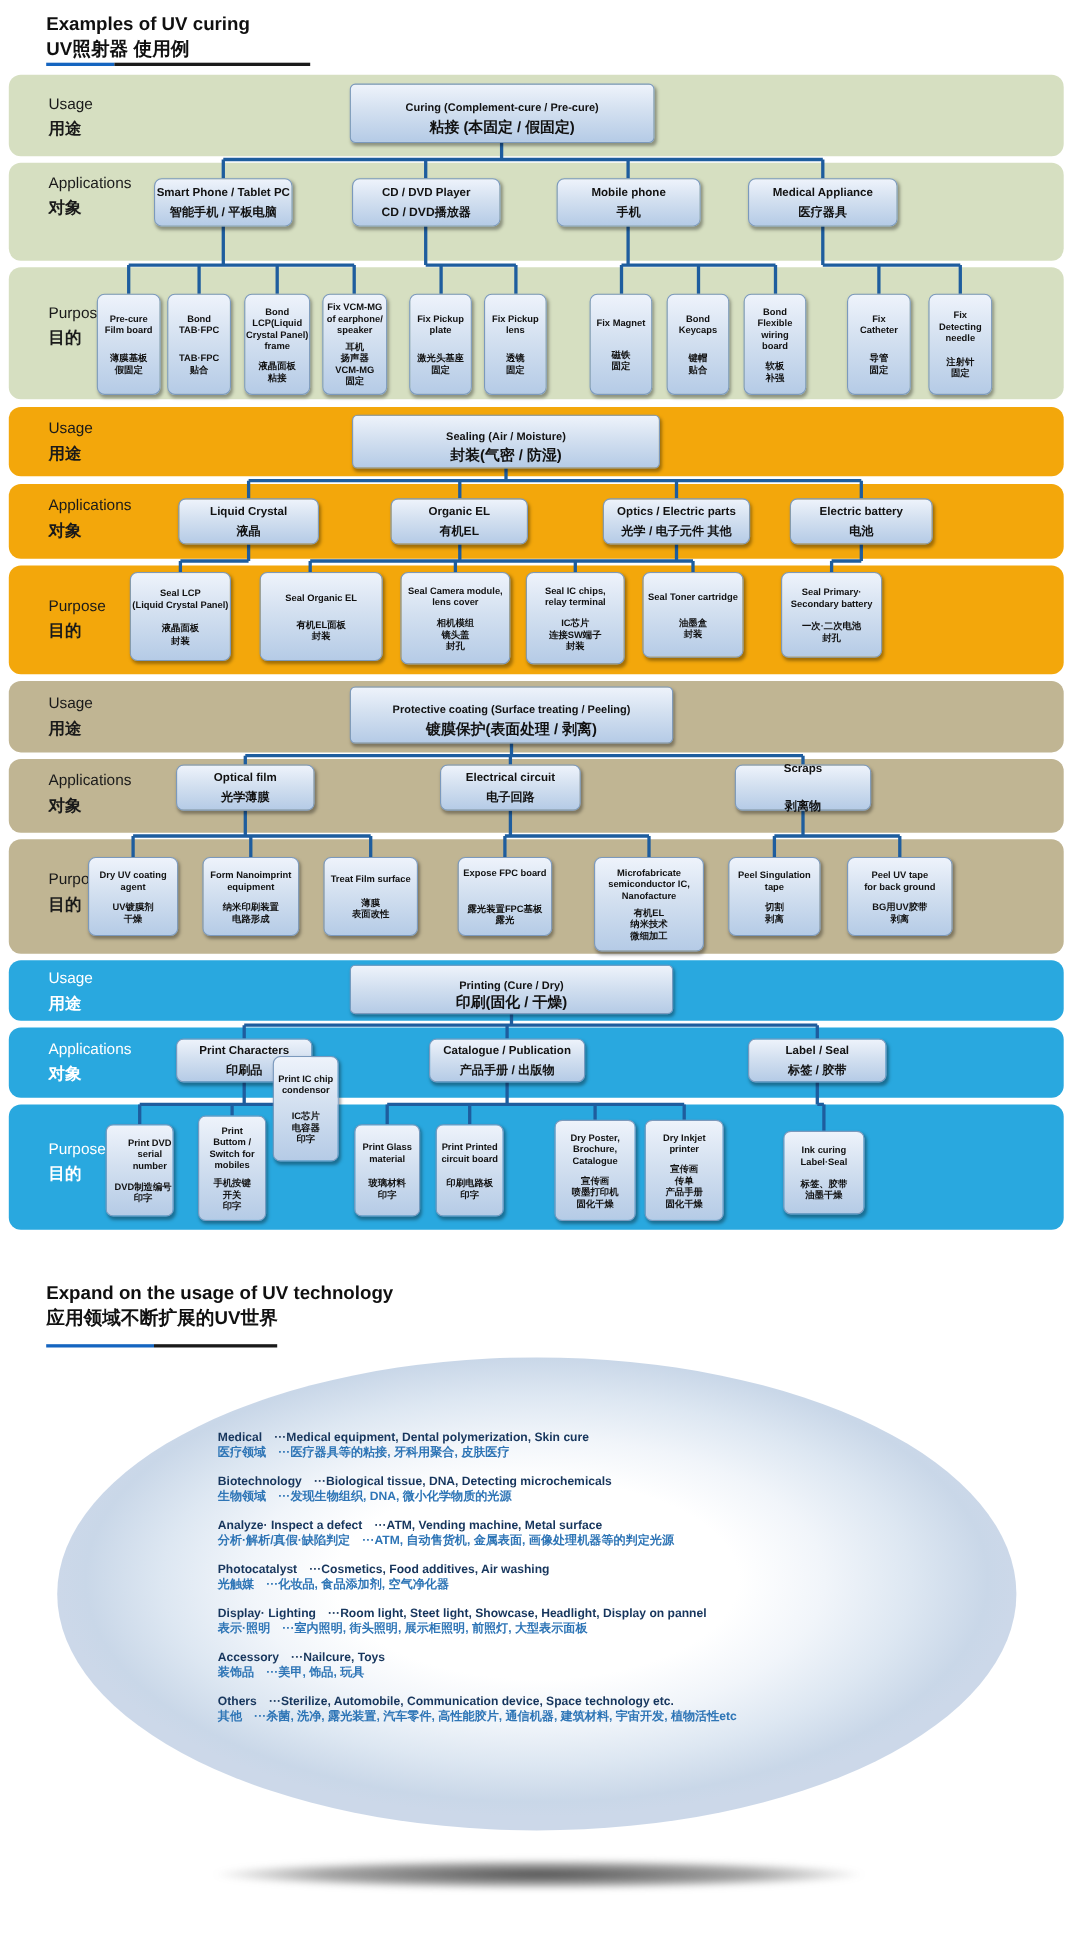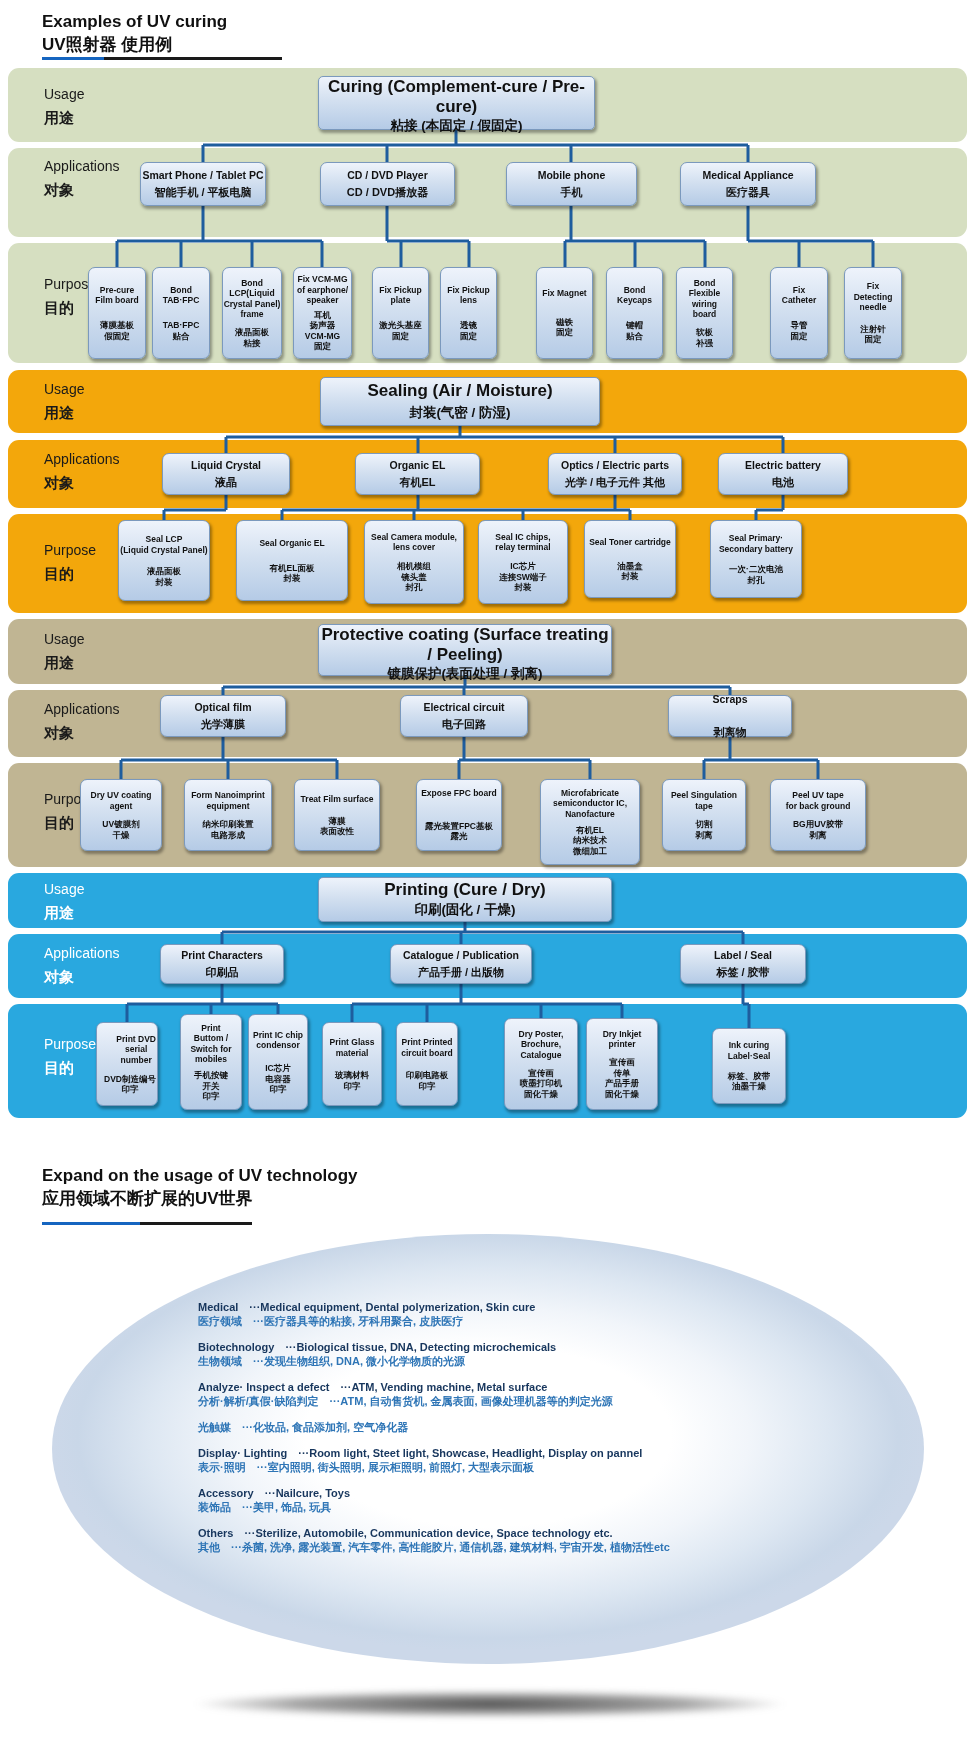--- a/index.html
+++ b/index.html
@@ -11,21 +11,21 @@
   .rowlabel{position:absolute;left:44px;z-index:3;line-height:21px;}
   .rowlabel .len{font-size:14px;font-weight:500;display:block;}
   .rowlabel .lzh{font-size:15px;font-weight:bold;display:block;margin-top:2px;}
   .box{position:absolute;z-index:4;box-sizing:border-box;
        background:linear-gradient(180deg,var(--boxtop) 0%,#d3e0f0 45%,var(--boxbot) 100%);
        border:1px solid var(--boxborder);border-radius:7px;
        box-shadow:1.5px 2.5px 3px rgba(0,0,0,.35);
        display:flex;flex-direction:column;align-items:center;justify-content:space-evenly;
        text-align:center;color:#111;}
   .ubox{border-radius:5px;}
-  .ubox .en{font-size:17px;font-weight:bold;display:block;}
+  .ubox .en{font-size:10px;font-weight:bold;display:block;margin-top:12px;}
   .ubox .zh{font-size:13.5px;font-weight:bold;display:block;}
   .abox{justify-content:center;}
   .abox .en{font-size:10.5px;font-weight:bold;display:block;margin:2px 0;}
   .abox .zh{font-size:11px;font-weight:bold;display:block;margin:2px 0;text-align:right;}
   .pbox{font-size:8.5px;font-weight:bold;line-height:10.5px;padding:2px 1px;}
   .pbox .tx span{display:block;white-space:nowrap;}
   .headblock{position:absolute;left:42px;z-index:3;font-weight:bold;font-size:17px;color:#101010;line-height:23px;}
   .rule{position:absolute;left:42px;height:3px;z-index:3;font-size:0;}
   .rule i{display:inline-block;height:3px;vertical-align:top;}
   .ellipse{position:absolute;z-index:1;border-radius:50%;
@@ -450,21 +450,21 @@
           <span>Buttom /</span>
           <span>Switch for</span>
           <span>mobiles</span>
         </div>
         <div class="tx">
           <span>手机按键</span>
           <span>开关</span>
           <span>印字</span>
         </div>
       </div>
-      <div class="box pbox" style="left: 248px; top: 1014px; width: 60px; height: 96px;">
+      <div class="box pbox" style="left: 248px; top: 960px; width: 60px; height: 96px;">
         <div class="tx">
           <span>Print IC chip</span>
           <span>condensor</span>
         </div>
         <div class="tx">
           <span>IC芯片</span>
           <span>电容器</span>
           <span>印字</span>
         </div>
       </div>
@@ -540,20 +540,21 @@
       </div>
       <div class="catgroup">
         <span class="cat-en">Biotechnology　···Biological tissue, DNA, Detecting microchemicals</span>
         <span class="cat-zh">生物领域　···发现生物组织, DNA, 微小化学物质的光源</span>
       </div>
       <div class="catgroup">
         <span class="cat-en">Analyze· Inspect a defect　···ATM, Vending machine, Metal surface</span>
         <span class="cat-zh">分析·解析/真假·缺陷判定　···ATM, 自动售货机, 金属表面, 画像处理机器等的判定光源</span>
       </div>
       <div class="catgroup">
+        <span class="cat-en">Photocatalyst　···Cosmetics, Food additives, Air washing</span>
         <span class="cat-zh">光触媒　···化妆品, 食品添加剂, 空气净化器</span>
       </div>
       <div class="catgroup">
         <span class="cat-en">Display· Lighting　···Room light, Steet light, Showcase, Headlight, Display on pannel</span>
         <span class="cat-zh">表示·照明　···室内照明, 街头照明, 展示柜照明, 前照灯, 大型表示面板</span>
       </div>
       <div class="catgroup">
         <span class="cat-en">Accessory　···Nailcure, Toys</span>
         <span class="cat-zh">装饰品　···美甲, 饰品, 玩具</span>
       </div>

